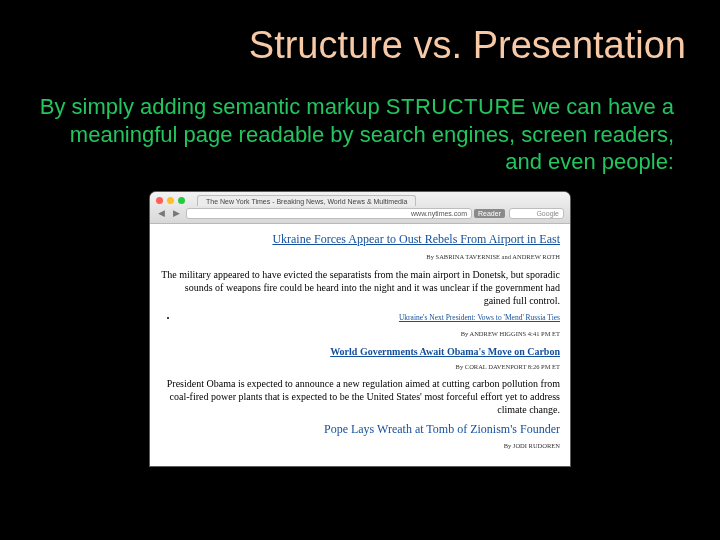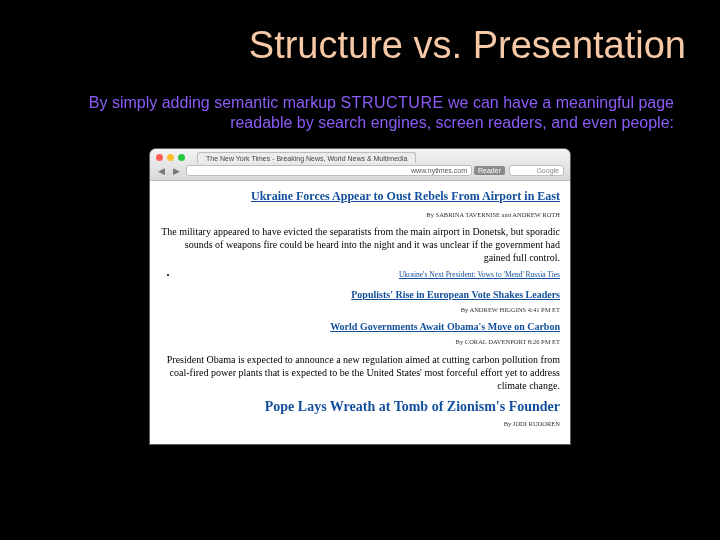--- a/index.html
+++ b/index.html
@@ -14,22 +14,22 @@
   .slide {
     padding: 24px 34px;
   }
   .title {
     color: #f8c9a6;
     font-size: 38px;
     font-weight: 400;
     margin-bottom: 26px;
   }
   .lead {
-    color: #8b5cf6;
-    font-size: 16px;
+    color: #22c55e;
+    font-size: 22px;
     line-height: 1.25;
     font-weight: 400;
     max-width: 640px;
   }
   .lead .emph { letter-spacing: 0.5px; }
   .shot-wrap {
     margin-top: 16px;
     display: flex;
     justify-content: center;
   }
@@ -101,21 +101,21 @@
     padding:1px 4px;
   }
   .page {
     padding: 8px 10px 10px 10px;
     color:#000;
     font-size: 8px;
     line-height:1.3;
   }
   .headline {
     color:#134f9d;
-    font-weight:bold;
+    font-weight:normal;
     font-size:12px;
     text-decoration:underline;
     margin-bottom:6px;
   }
   .byline, .byline2, .byline3, .byline4, .byline5 {
     font-size:6.5px;
     color:#333;
     margin-bottom:6px;
   }
   .para {
@@ -127,22 +127,22 @@
   .page ul li a { color:#134f9d; text-decoration:underline;margin-left:26px; }
   .h2 {
     color:#134f9d;
     font-weight:bold;
     font-size:10px;
     text-decoration:underline;
     margin-bottom:5px;
   }
   .h3 {
     color:#134f9d;
-    font-weight:bold;
-    font-size:14px;
+    font-weight:normal;
+    font-size:12px;
     margin-bottom:4px;
   }
 </style>
 </head>
 <body>
 
 <div class="slide">
   <h1 class="title">Structure vs. Presentation</h1>
   <p class="lead">
     <span>By simply adding semantic markup </span><span class="emph">STRUCTURE</span><span> we can have a meaningful page readable by search engines, screen readers, and even people:</span>
@@ -165,21 +165,20 @@
           <span class="gsearch">Google</span>
         </div>
       </div>
       <div class="page">
         <div class="headline">Ukraine Forces Appear to Oust Rebels From Airport in East</div>
         <div class="byline">By SABRINA TAVERNISE and ANDREW ROTH</div>
         <div class="para">The military appeared to have evicted the separatists from the main airport in Donetsk, but sporadic sounds of weapons fire could be heard into the night and it was unclear if the government had gained full control.</div>
         <ul>
           <li><a>Ukraine's Next President: Vows to 'Mend' Russia Ties</a></li>
         </ul>
-        <div class="h2">Populists' Rise in European Vote Shakes Leaders</div>
         <div class="byline2">By ANDREW HIGGINS 4:41 PM ET</div>
         <div class="h2">World Governments Await Obama's Move on Carbon</div>
         <div class="byline3">By CORAL DAVENPORT 8:26 PM ET</div>
         <div class="para">President Obama is expected to announce a new regulation aimed at cutting carbon pollution from coal-fired power plants that is expected to be the United States' most forceful effort yet to address climate change.</div>
         <div class="h3">Pope Lays Wreath at Tomb of Zionism's Founder</div>
         <div class="byline4">By JODI RUDOREN</div>
       </div>
     </div>
   </div>
 </div>

